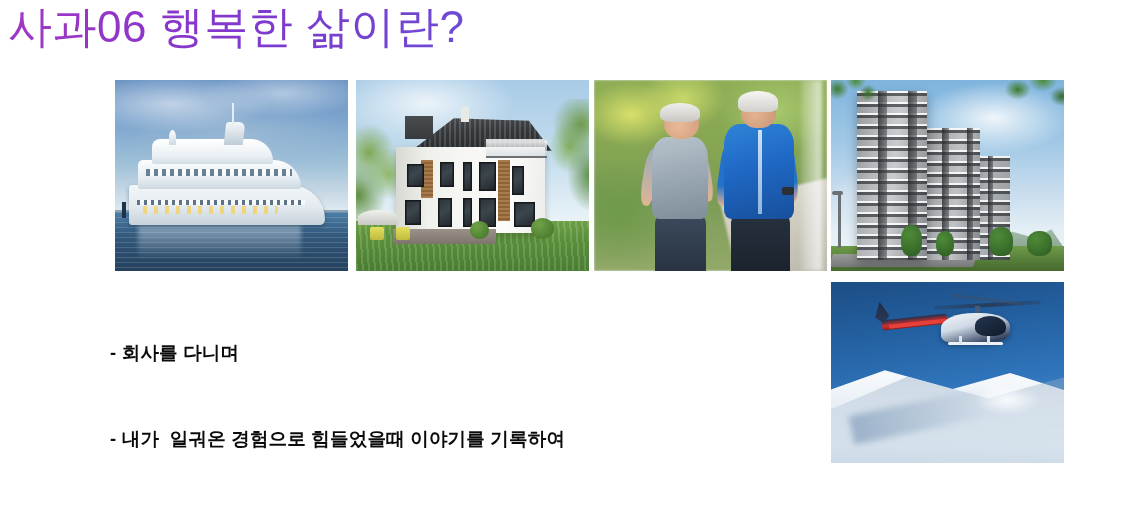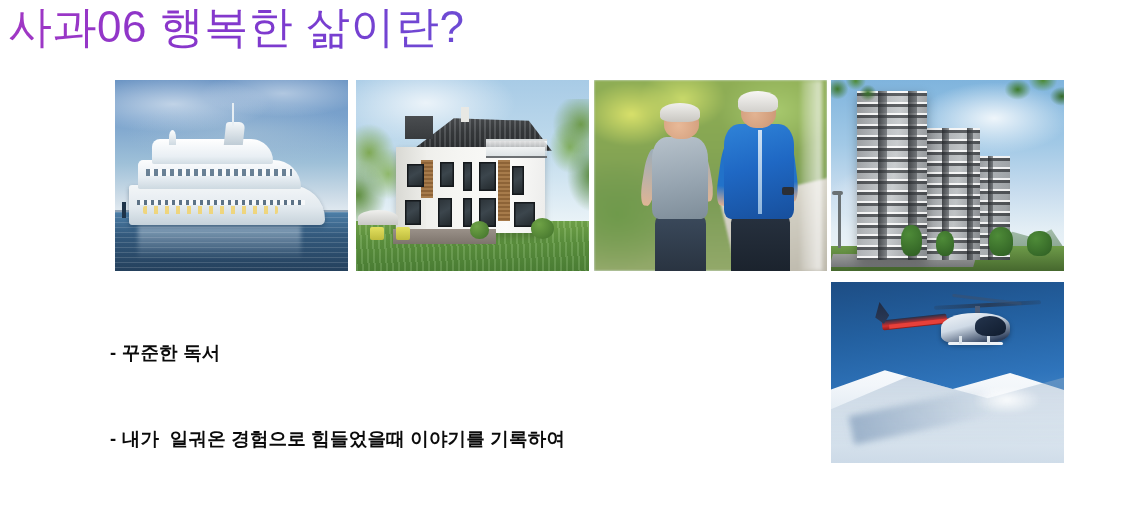--- a/index.html
+++ b/index.html
@@ -606,21 +606,21 @@
       <div class="hl-tailfin"></div>
       <div class="hl-body"></div>
       <div class="hl-cockpit"></div>
       <div class="hl-skid"></div>
       <div class="hl-skid-strut" style="left:67%;"></div>
       <div class="hl-skid-strut" style="left:55%;"></div>
     </div>
   </div>
 
   <div class="body-text">
-    <span class="ln">- 꾸준한 독서</span>
+    <span class="ln">- 회사를 다니며</span>
     <span class="ln">- 내가  일궈온 경험으로 힘들었을때 이야기를 기록하여</span>
     
     
     
     
     
   </div>
 
 </div>
 

